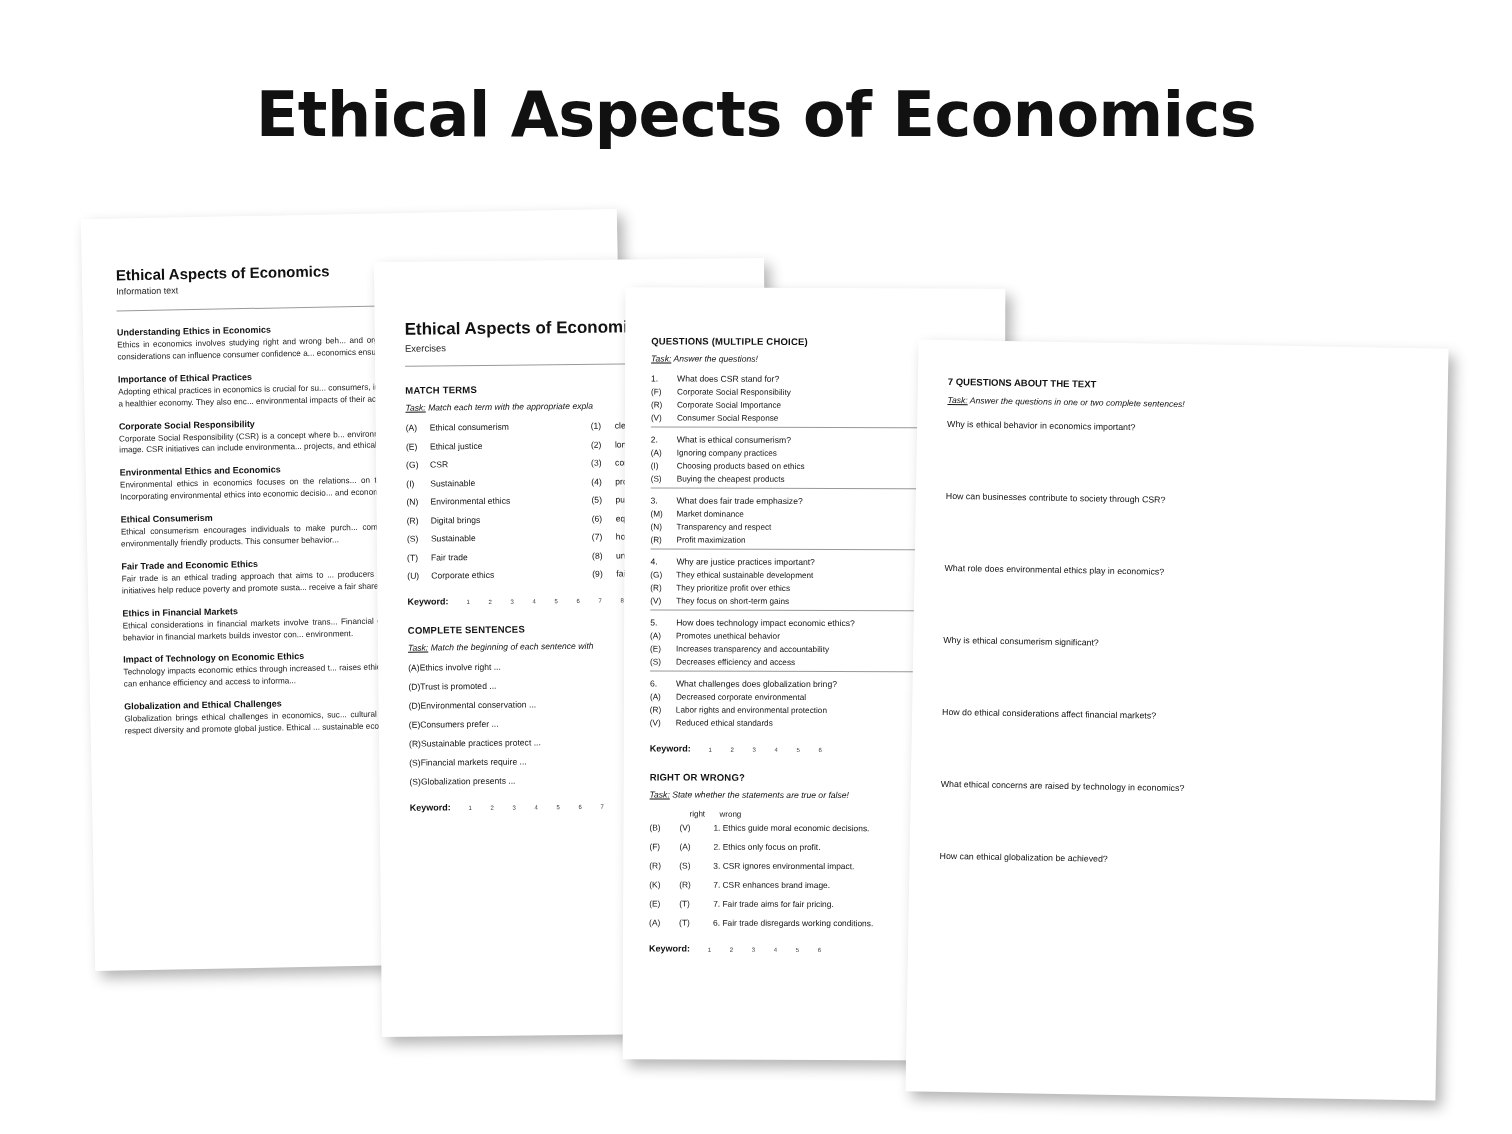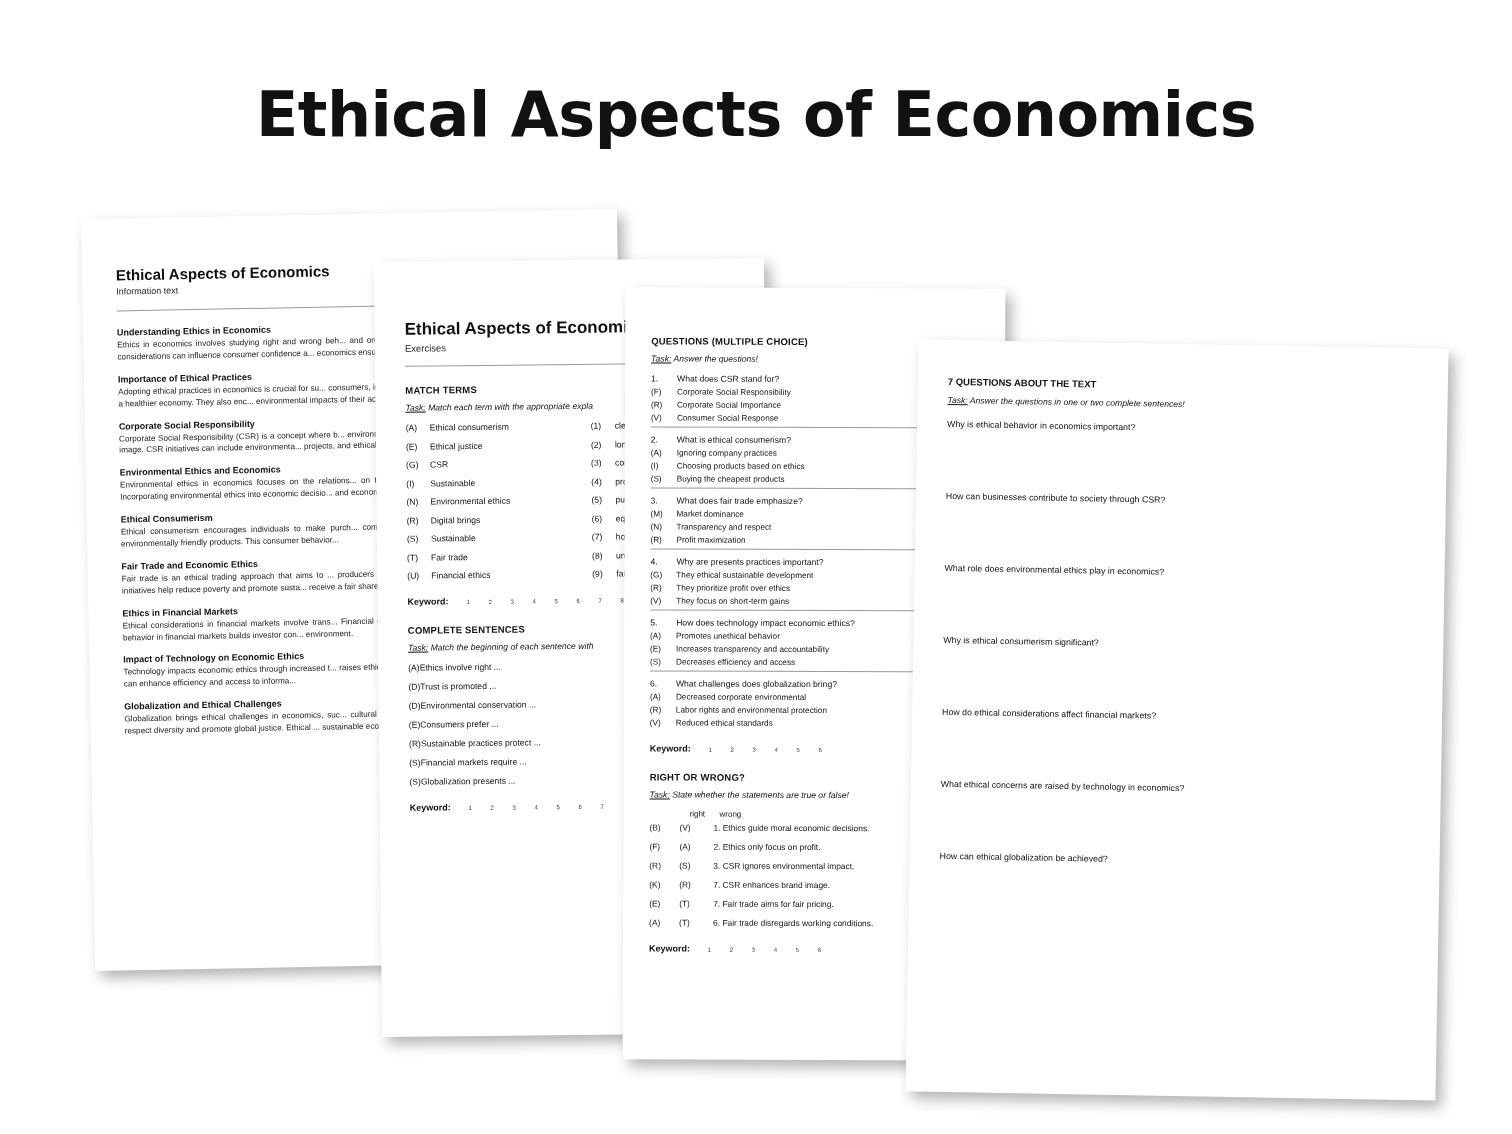--- a/index.html
+++ b/index.html
@@ -355,21 +355,21 @@
           <span>Fair trade</span>
         </div>
       <div class="match-right">
           <span class="tag">(8)</span>
           <span>uneq</span>
         </div>
     </div>
     <div class="match-row">
       <div class="match-left">
           <span class="tag">(U)</span>
-          <span>Financial ethics</span>
+          <span>Corporate ethics</span>
         </div>
       <div class="match-right">
           <span class="tag">(9)</span>
           <span>fair i</span>
         </div>
     </div>
 
     <div class="keyword">
       <span>Keyword:</span>
       <span class="kw-slots">
@@ -478,21 +478,21 @@
       <div class="mc-opt">
           <span class="let">(R)</span>
           <span>Profit maximization</span>
         </div>
       <div class="mc-under"></div>
     </div>
 
     <div>
       <div class="mc-q">
           <span class="num">4.</span>
-          <span>Why are presents practices important?</span>
+          <span>Why are justice practices important?</span>
         </div>
       <div class="mc-opt">
           <span class="let">(G)</span>
           <span>They ethical sustainable development</span>
         </div>
       <div class="mc-opt">
           <span class="let">(R)</span>
           <span>They prioritize profit over ethics</span>
         </div>
       <div class="mc-opt">

